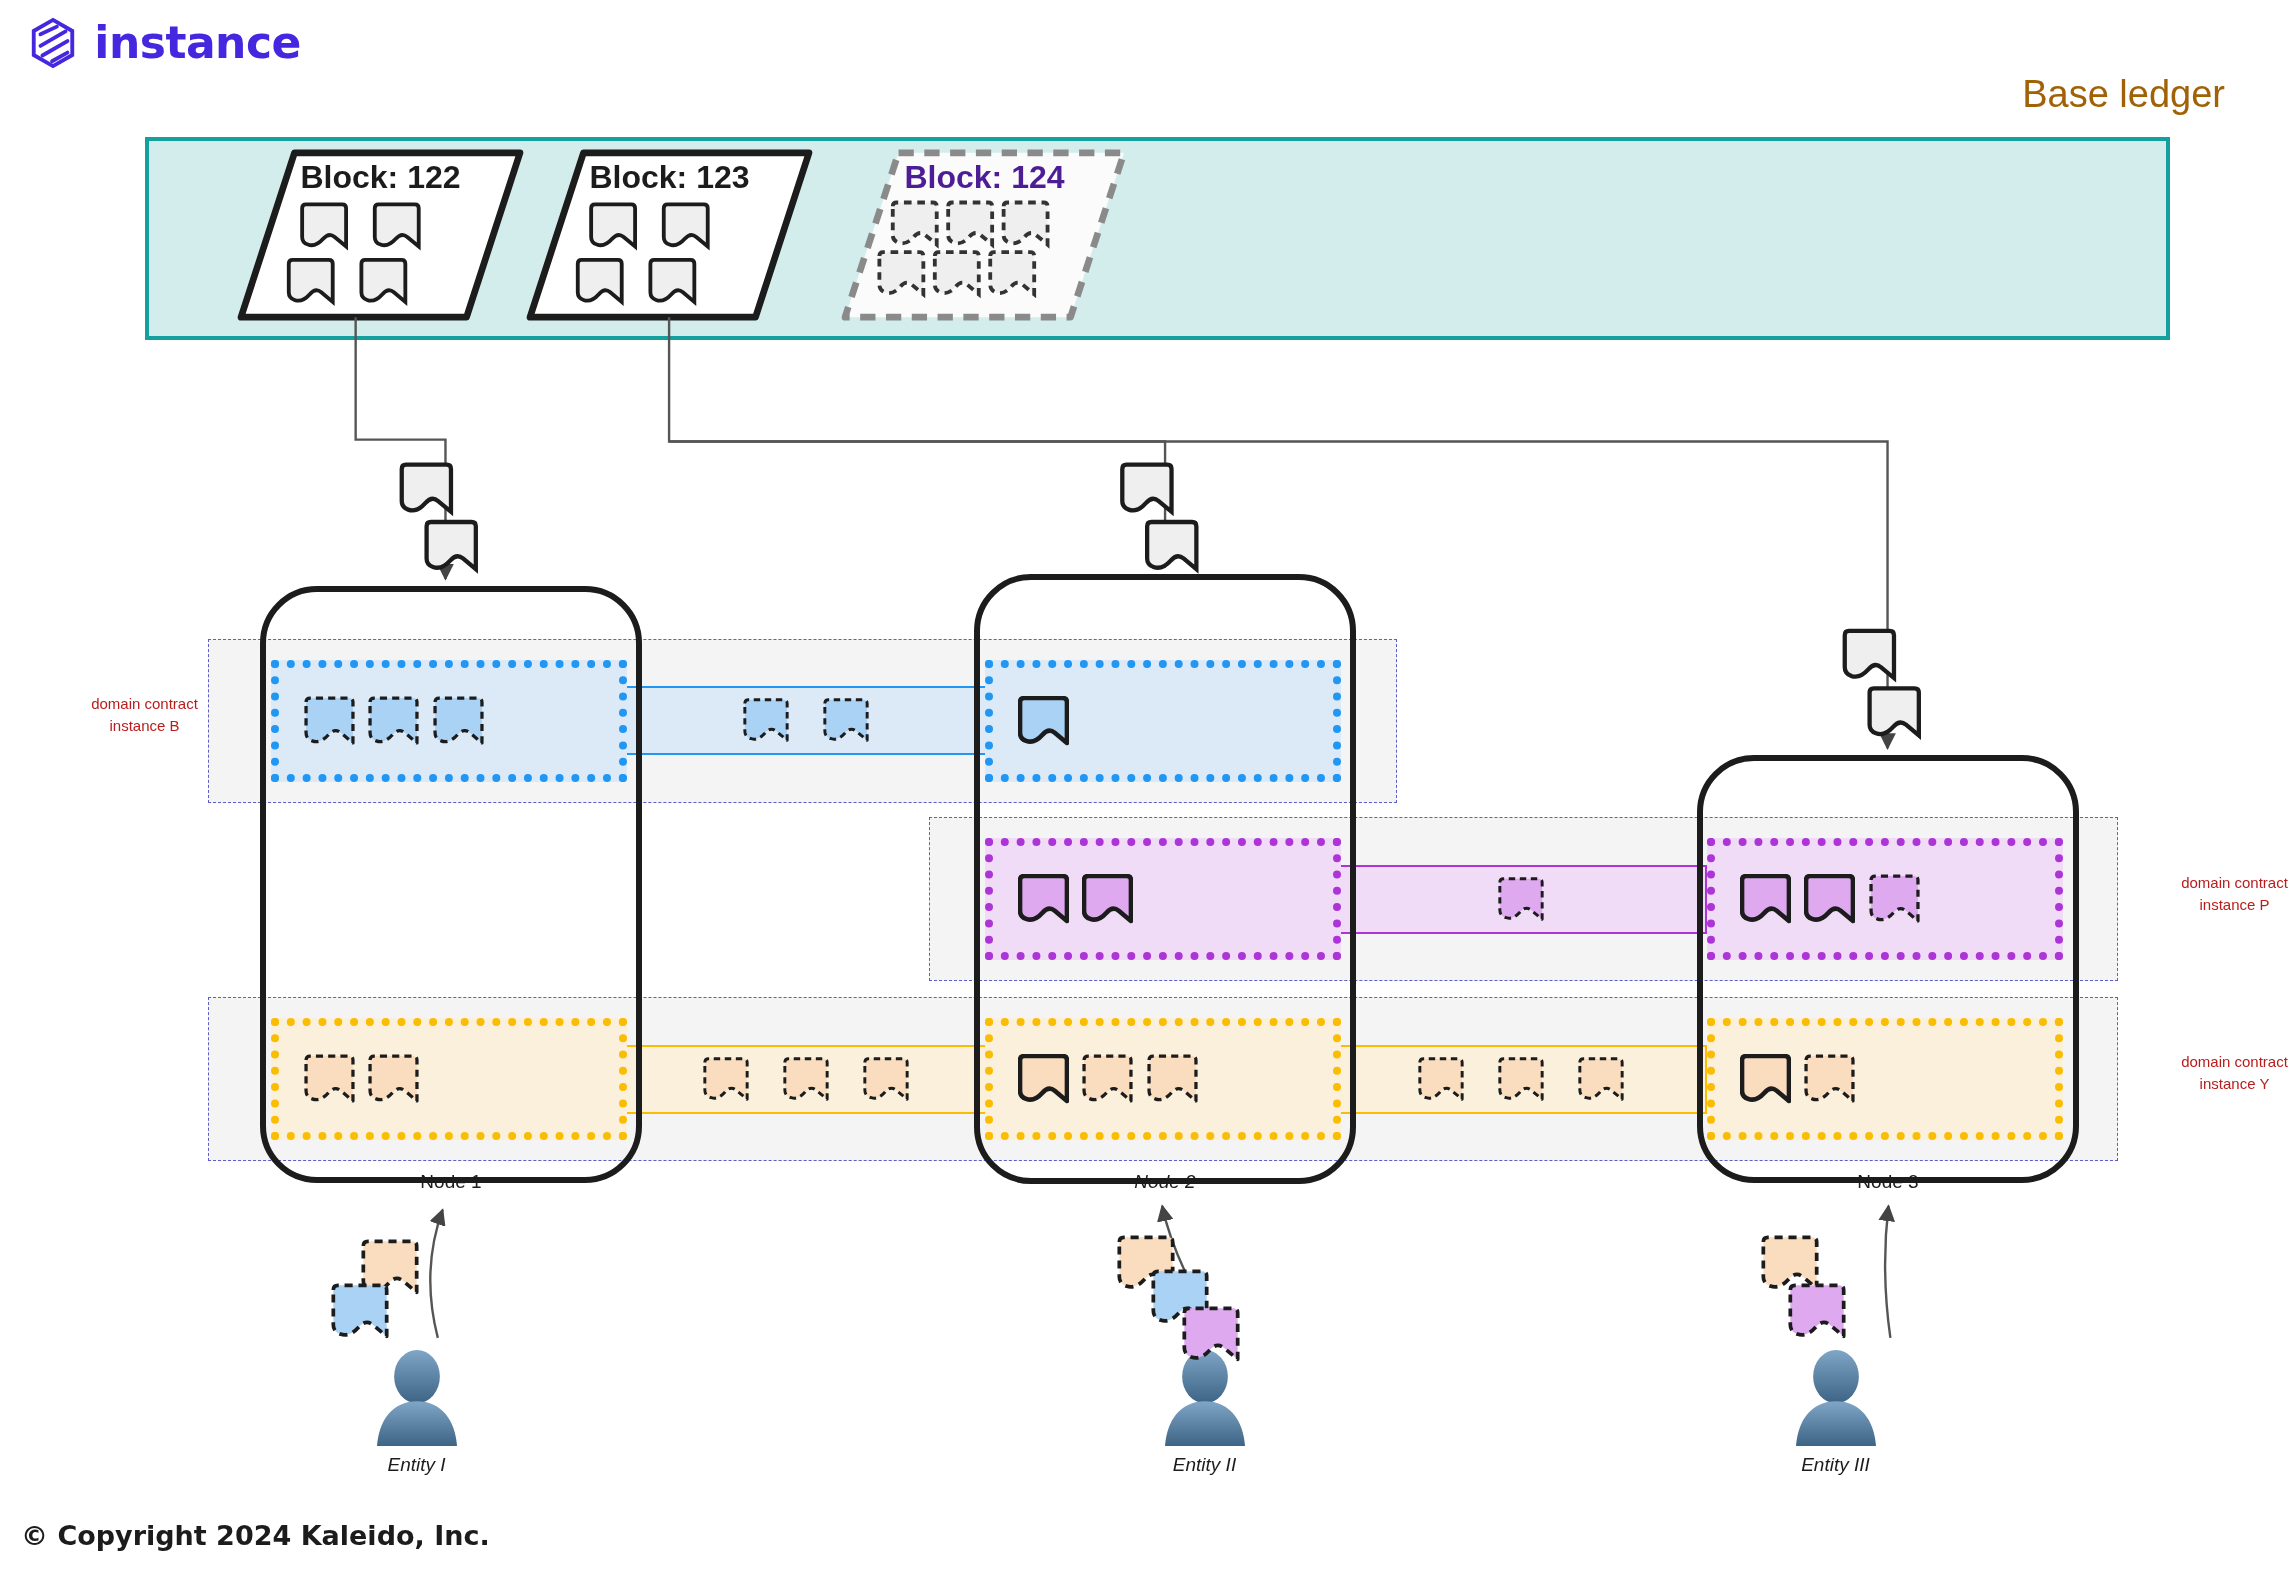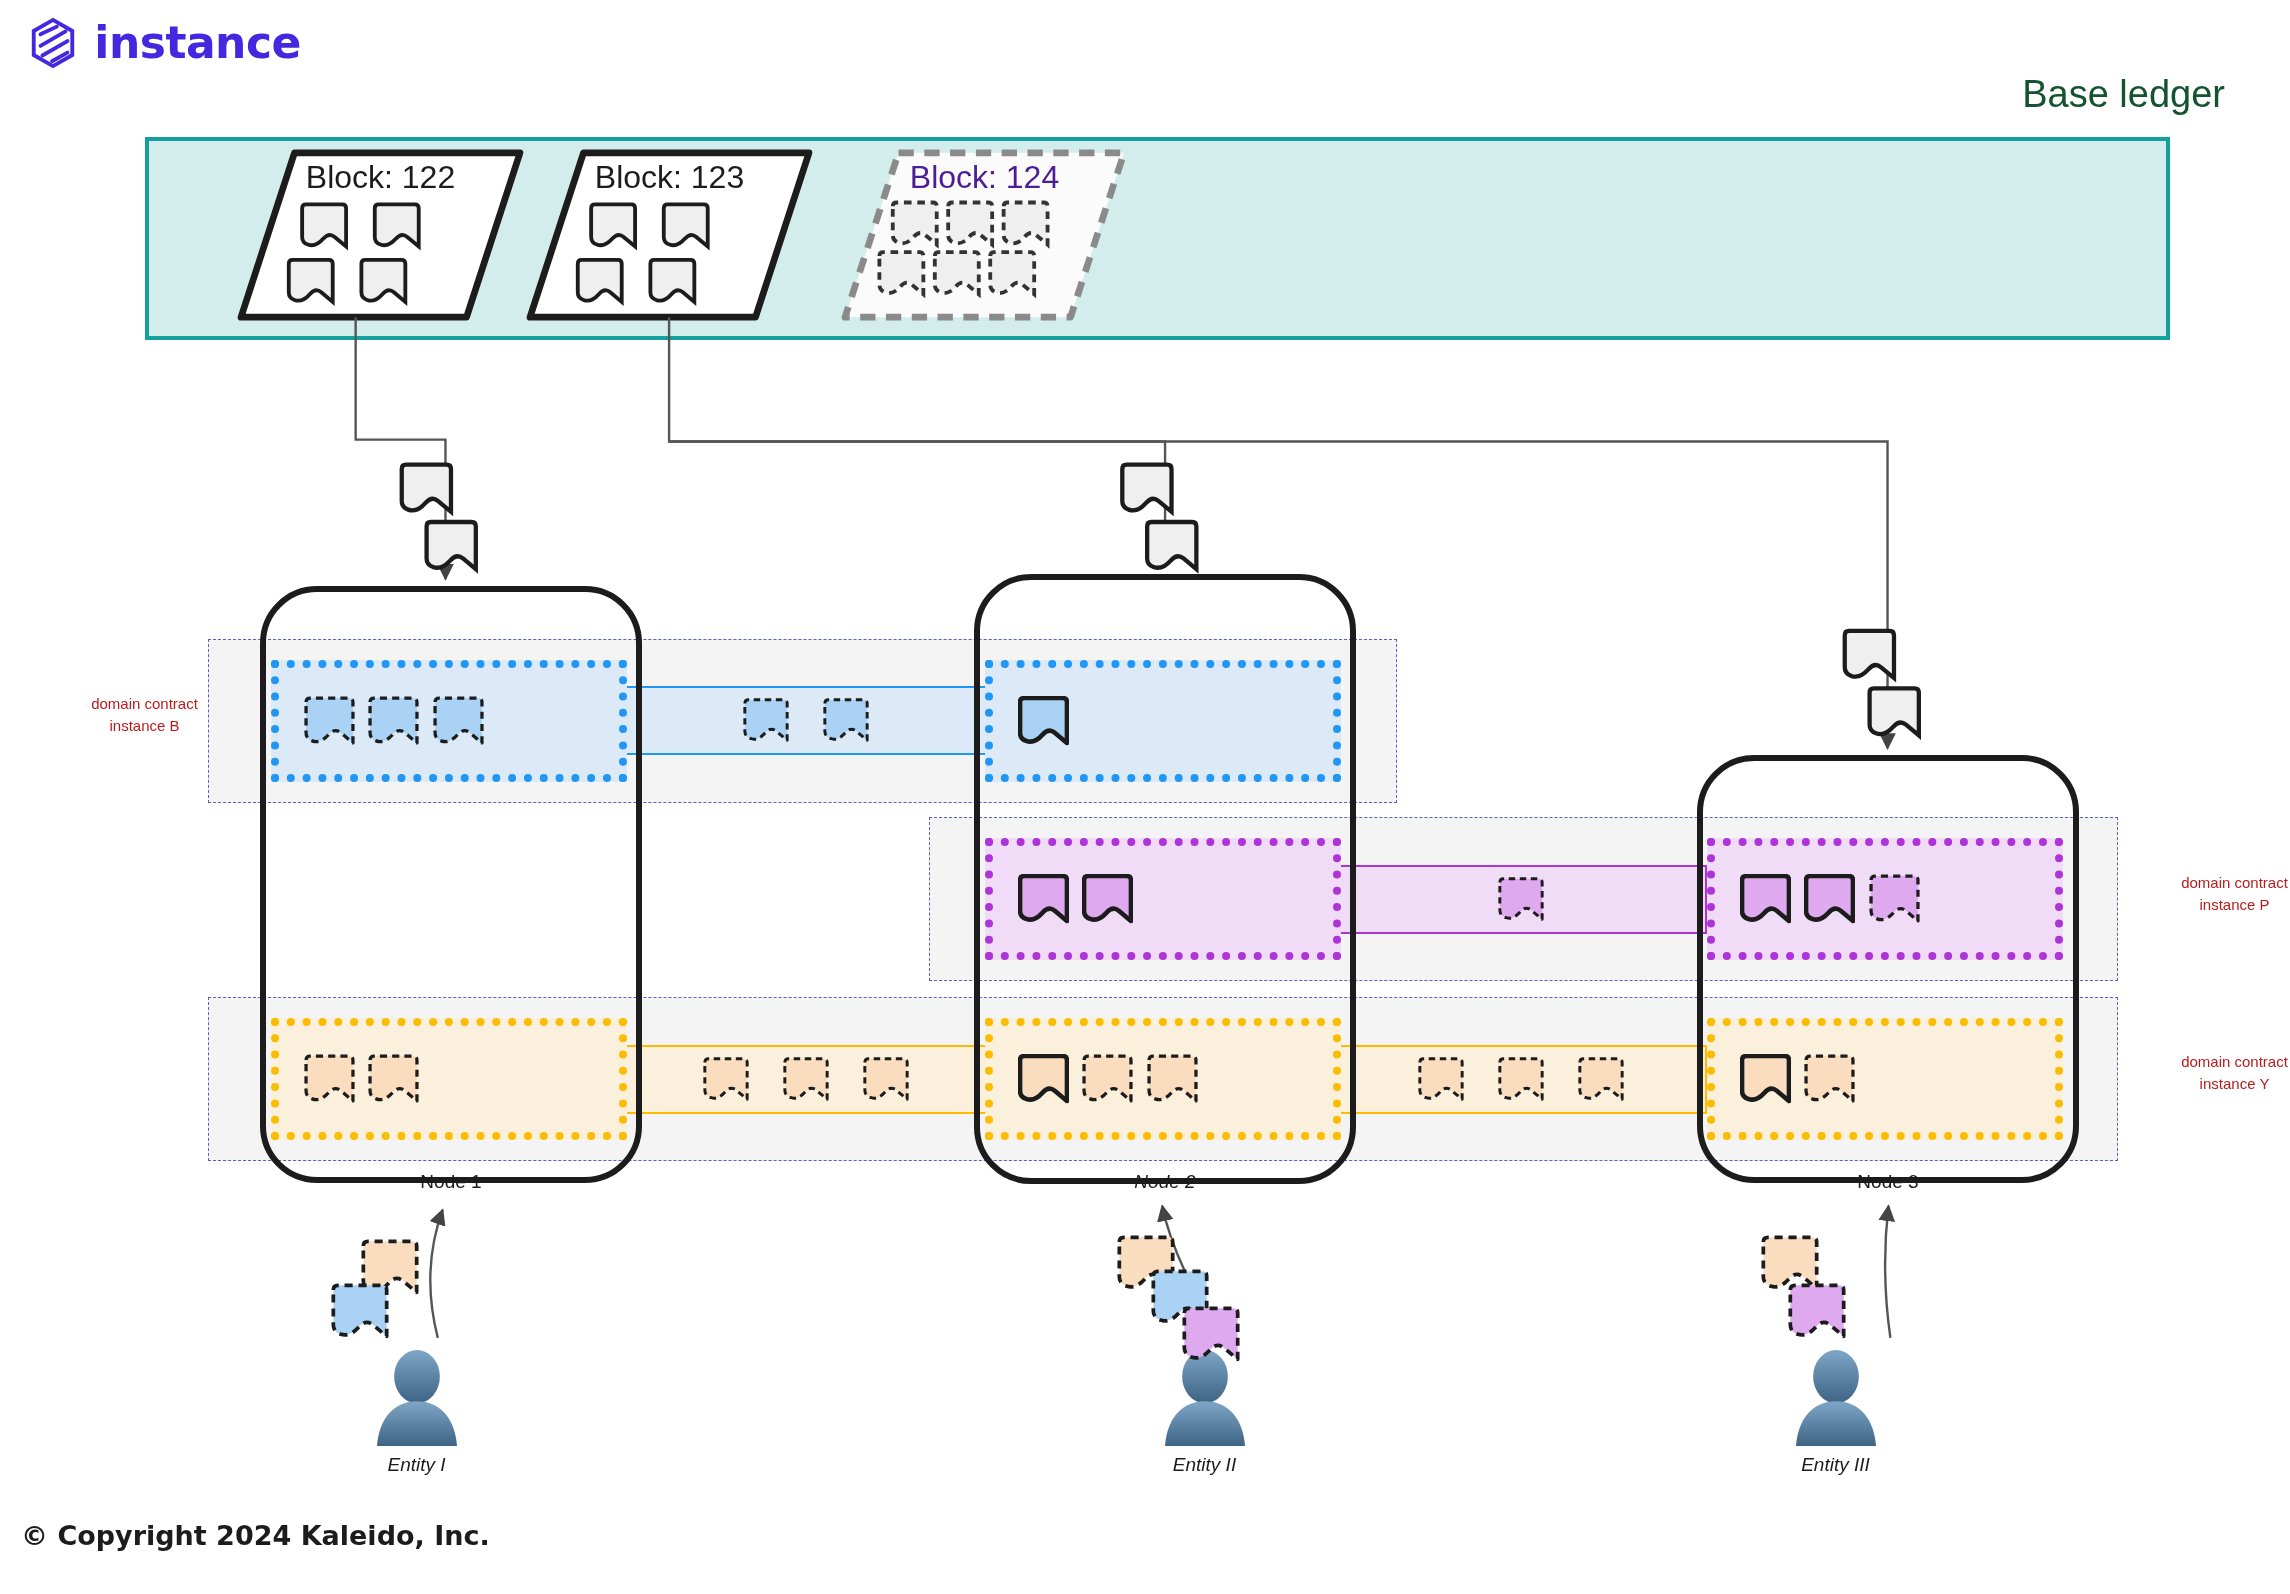--- a/index.html
+++ b/index.html
@@ -16,23 +16,23 @@
     font-size:44px;font-weight:700;color:#4527e0;letter-spacing:-0.5px;
     font-family:"DejaVu Sans", sans-serif;line-height:1;
   }
 
   
   #base-ledger{
     left:145px;top:137px;width:2025px;height:203px;
     background:#d3ecec;border:4.8px solid #15a0a0;box-sizing:border-box;
   }
   #base-ledger-title{
-    right:65px;top:73px;font-size:38px;color:#14532d;white-space:nowrap;
-  }
-  .block{width:287px;height:122px;}
+    right:65px;top:73px;font-size:38px;color:#a16207;white-space:nowrap;
+  }
+  .block{width:287px;height:122px;font-weight:bold;}
   .block svg{display:block;overflow:visible;}
   #block-122{left:237px;top:149px;}
   #block-123{left:526px;top:149px;}
   #block-124{left:841px;top:149px;}
   .block-label{
     position:absolute;top:9.6px;left:0;width:100%;text-align:center;
     font-size:32px;white-space:nowrap;pointer-events:none;
   }
   #block-122 .block-label,#block-123 .block-label{color:#1c1c1c;}
   #block-124 .block-label{color:#4c1d95;}

